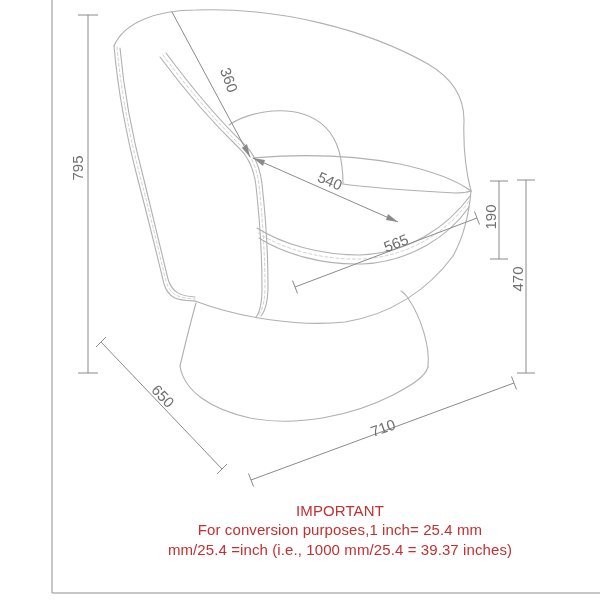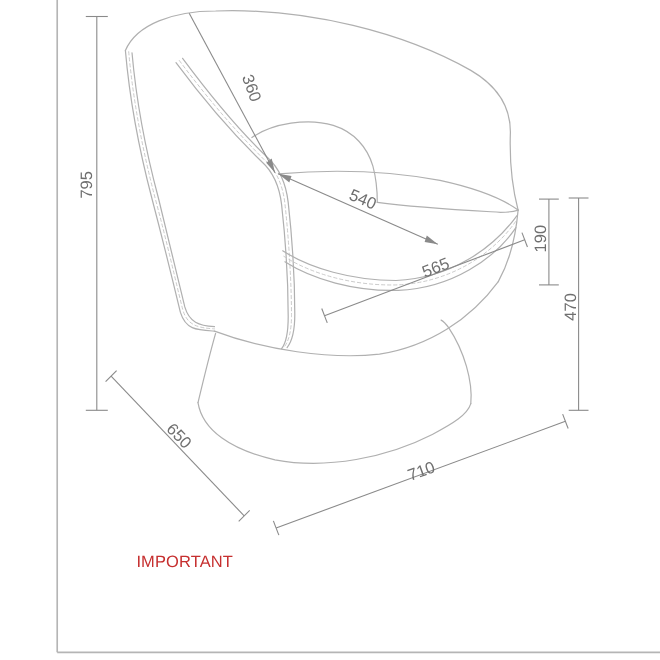--- a/index.html
+++ b/index.html
@@ -7,23 +7,23 @@
     width:600px;height:600px;background:#ffffff;overflow:hidden;
     font-family:"Liberation Sans", sans-serif;position:relative;
   }
   .stage{position:absolute;left:0;top:0;width:600px;height:600px;}
   svg{position:absolute;left:0;top:0;}
   svg text{
     font-family:"Liberation Sans", sans-serif;
     font-size:15px;fill:#6f6f6f;
   }
   .notes{
-    position:absolute;left:124px;top:501px;width:390px;
+    position:absolute;left:145px;top:501px;width:390px;
     color:#c62f2f;font-size:15px;line-height:19.3px;
-    white-space:nowrap;letter-spacing:0.1px;
+    white-space:nowrap;letter-spacing:0.1px;text-align:center;
   }
   .notes .title{margin-bottom:0px;}
 </style>
 </head>
 <body>
 
 <div class="stage">
 
   <svg width="600" height="600" viewBox="0 0 600 600">
 
@@ -107,15 +107,17 @@
         <line x1="251" y1="480" x2="514" y2="383"></line>
         <line x1="248.5" y1="473.5" x2="253.5" y2="486.5"></line>
         <line x1="511.5" y1="376.5" x2="516.5" y2="389.5"></line>
         <text transform="translate(383,428) rotate(-20)" text-anchor="middle" dy="0.35em" stroke="none">710</text>
       </g>
     </g>
   </svg>
 
   <div class="notes">
     <div class="title">IMPORTANT</div>
+    <div>For conversion purposes,1 inch= 25.4 mm</div>
+    <div>mm/25.4 =inch (i.e., 1000 mm/25.4 = 39.37 inches)</div>
   </div>
 
 </div>
 
 </body></html>

